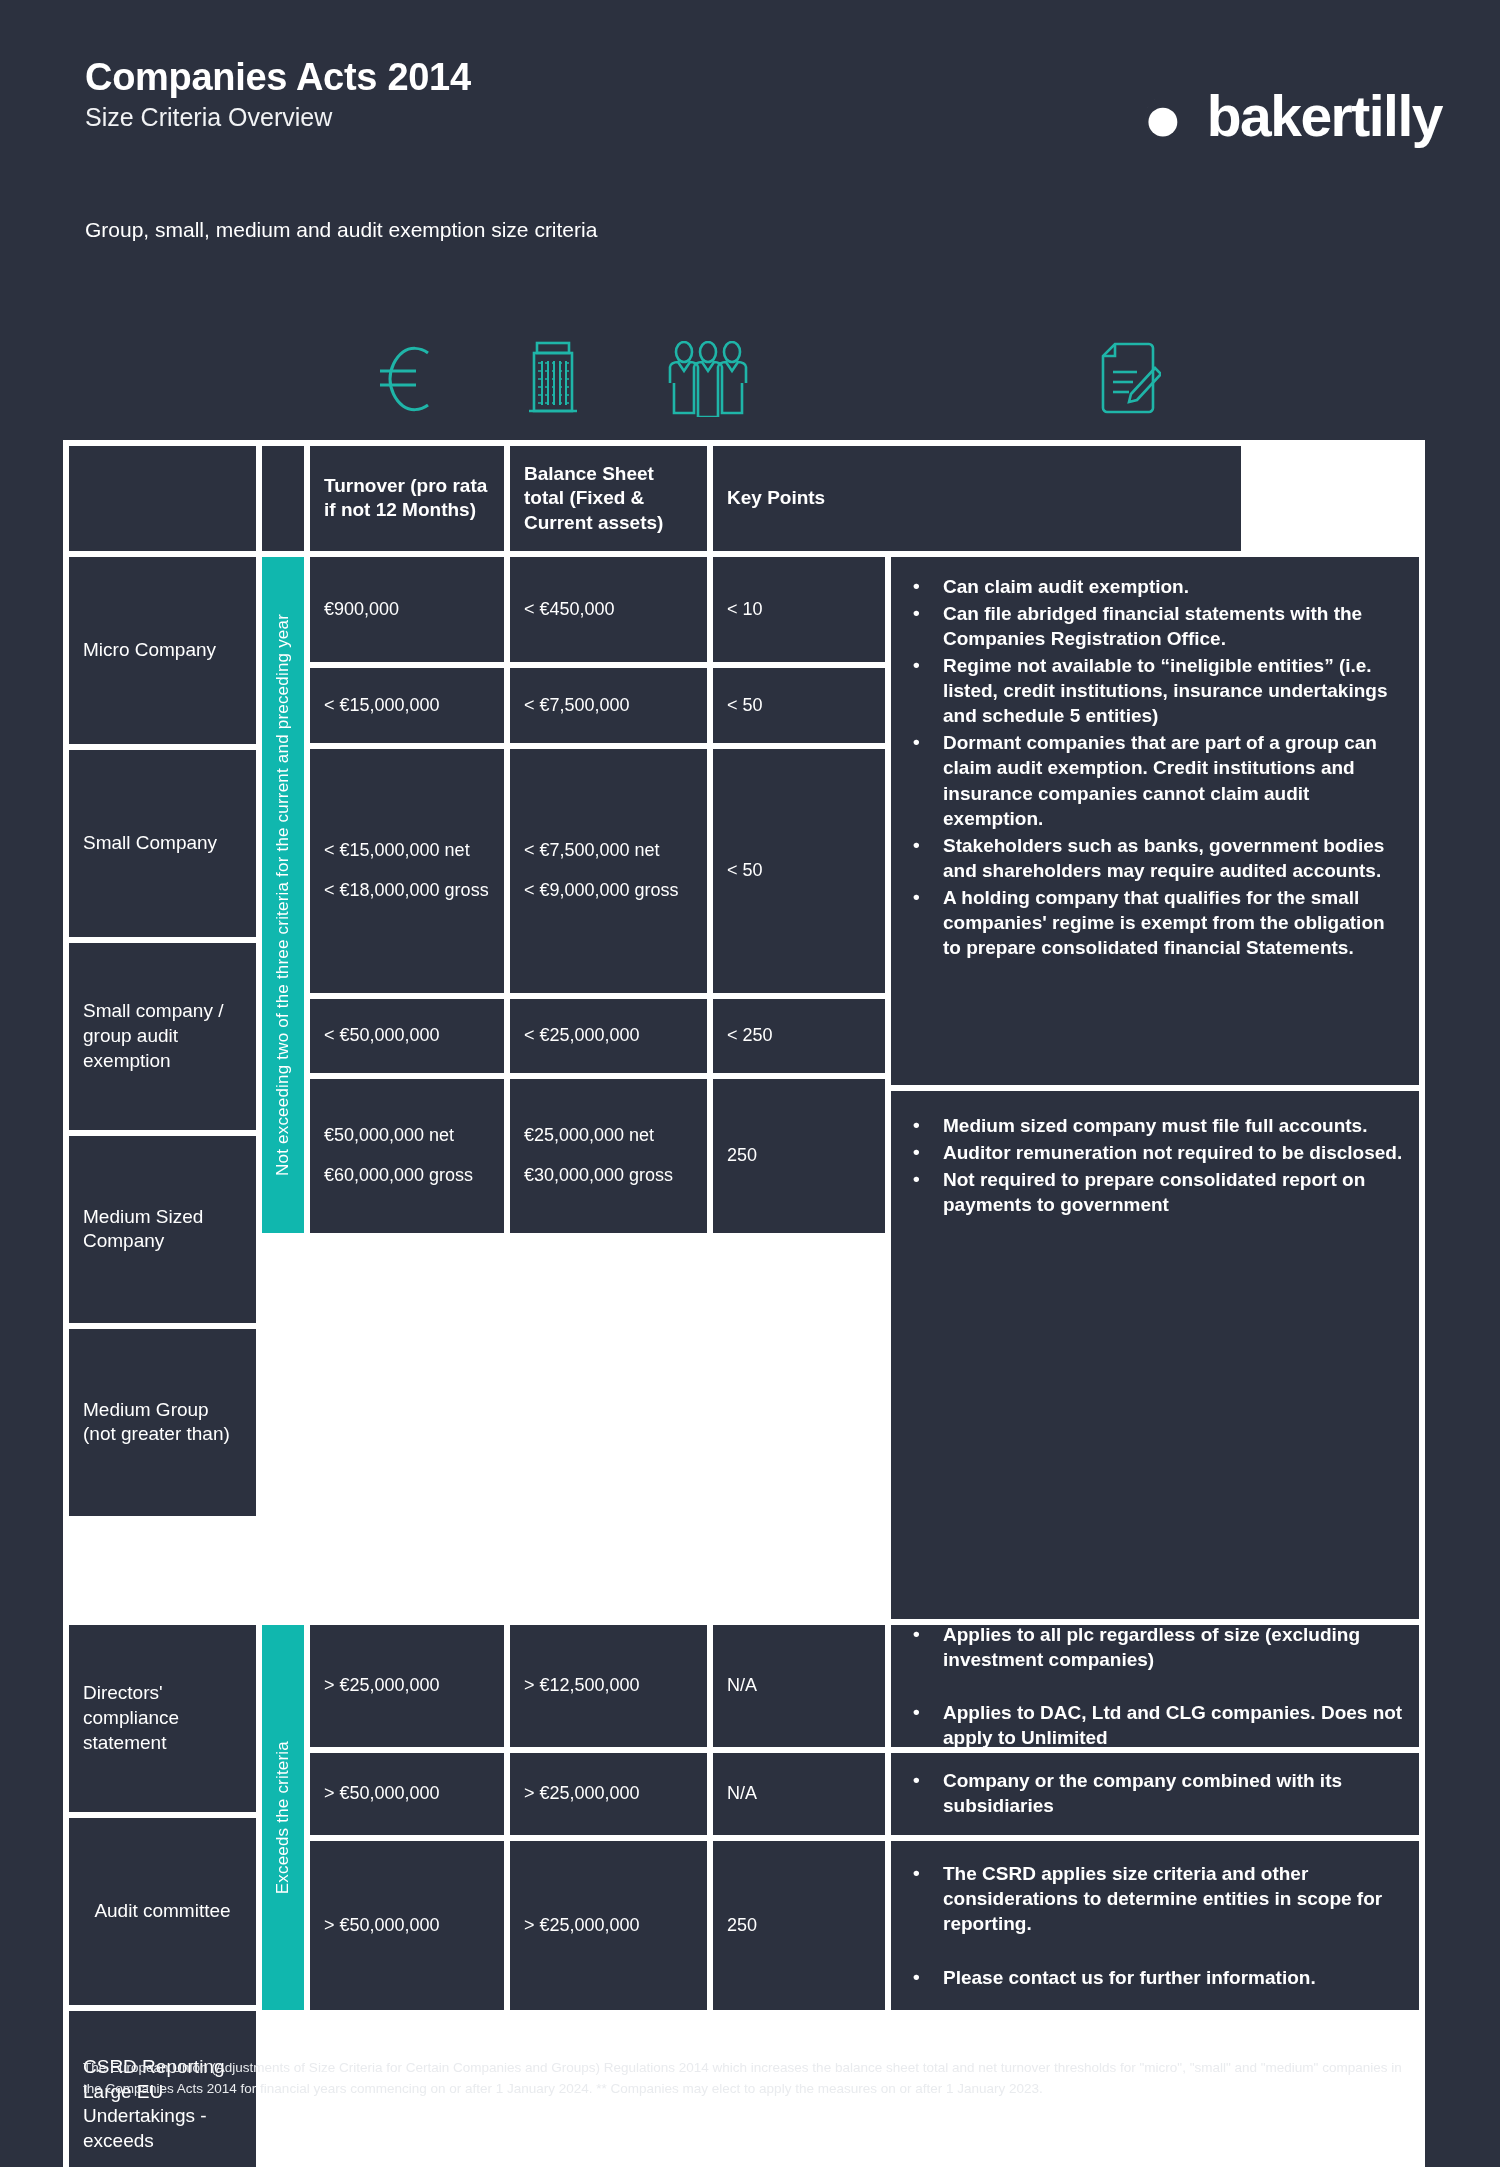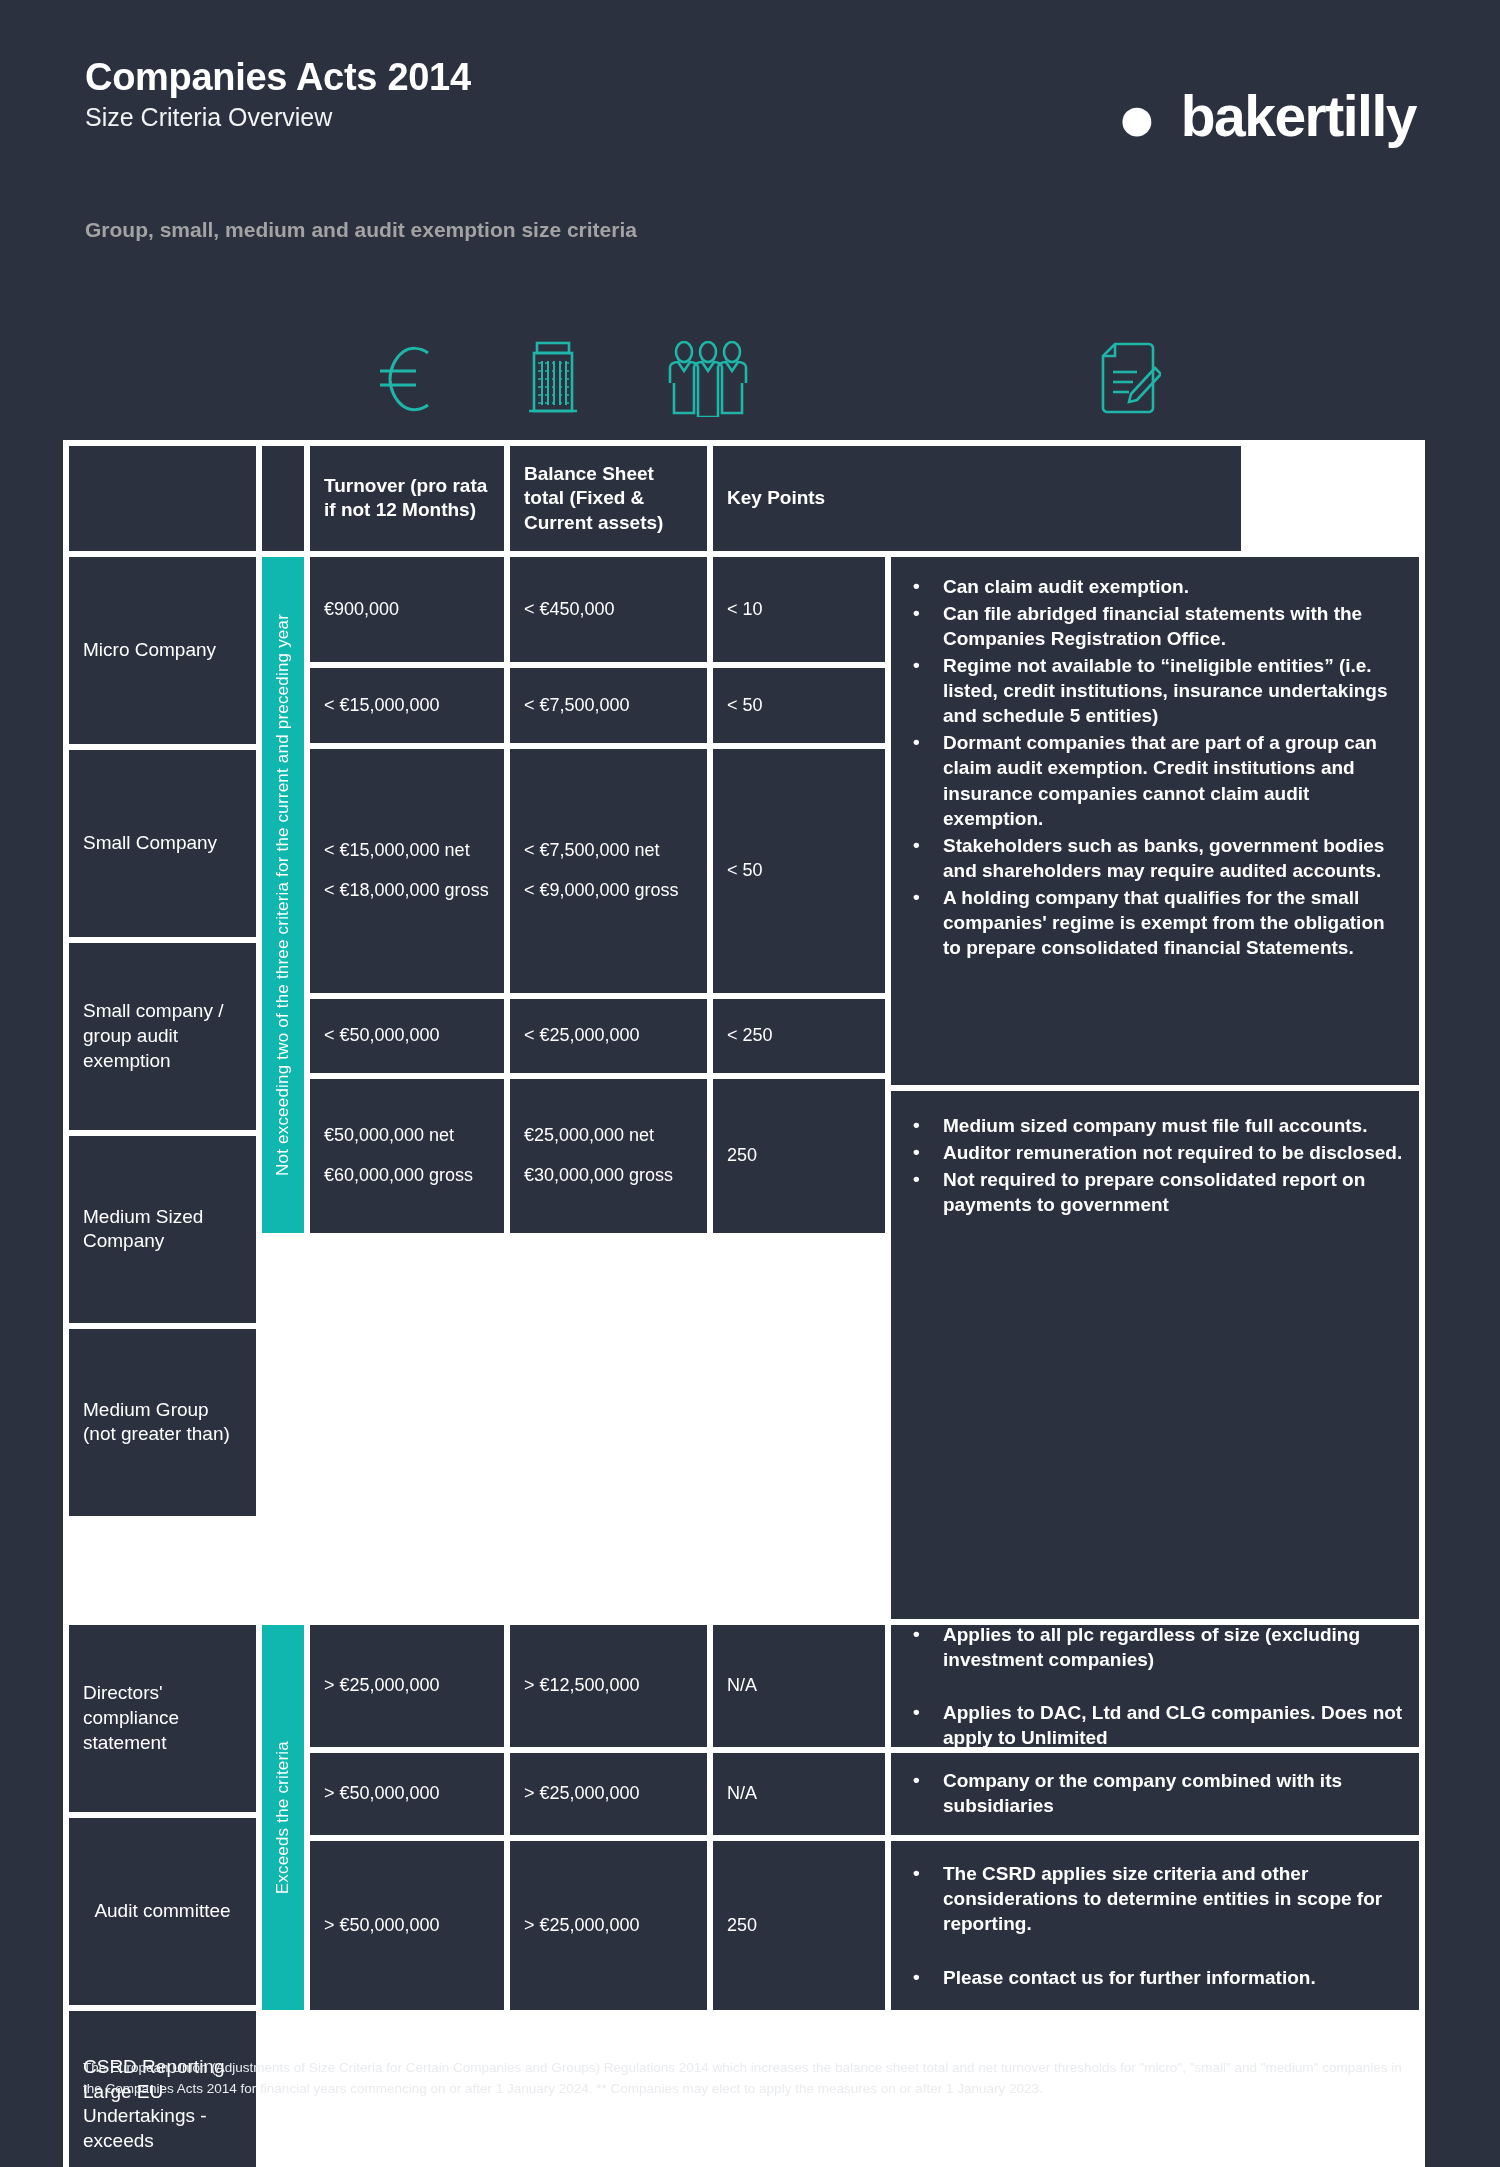--- a/index.html
+++ b/index.html
@@ -17,25 +17,25 @@
   .title {
     font-size: 38px; font-weight: bold; letter-spacing: -0.3px;
     line-height: 1.05; color: #ffffff;
   }
   .subtitle {
     font-size: 25px; font-weight: 400; line-height: 1.25; margin-top: 4px;
     color: #f2f3f5;
   }
   .tagline {
     position: absolute; left: 85px; top: 218px;
-    font-size: 21px; color: #a3a3a3; font-weight: 700;
-  }
-
-  
-  .logo { position: absolute; right: 84px; top: 78px; display: flex; align-items: center; gap: 16px; }
+    font-size: 21px; color: #ffffff; font-weight: 400;
+  }
+
+  
+  .logo { position: absolute; right: 58px; top: 78px; display: flex; align-items: center; gap: 16px; }
   .logo-mark { width: 76px; height: 76px; flex: 0 0 auto; }
   .logo-word { font-size: 57px; font-weight: bold; letter-spacing: -1.5px; line-height: 1; color: #ffffff; }
 
   
   .icon-row { position: absolute; left: 0; top: 338px; width: 1500px; height: 82px; }
   .icon-cell { position: absolute; top: 0; height: 82px; display: flex; align-items: center; justify-content: center; }
   .ic1 { left: 335px; width: 140px; }
   .ic2 { left: 480px; width: 145px; }
   .ic3 { left: 630px; width: 155px; }
   .ic4 { left: 1060px; width: 140px; }

